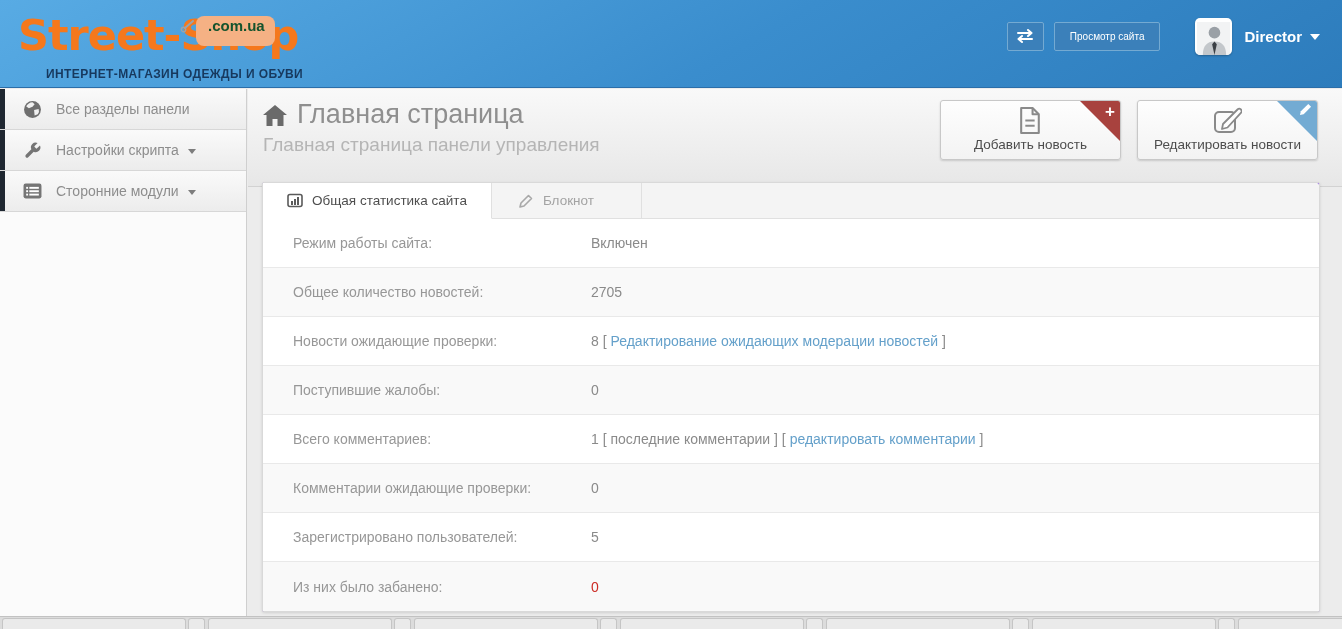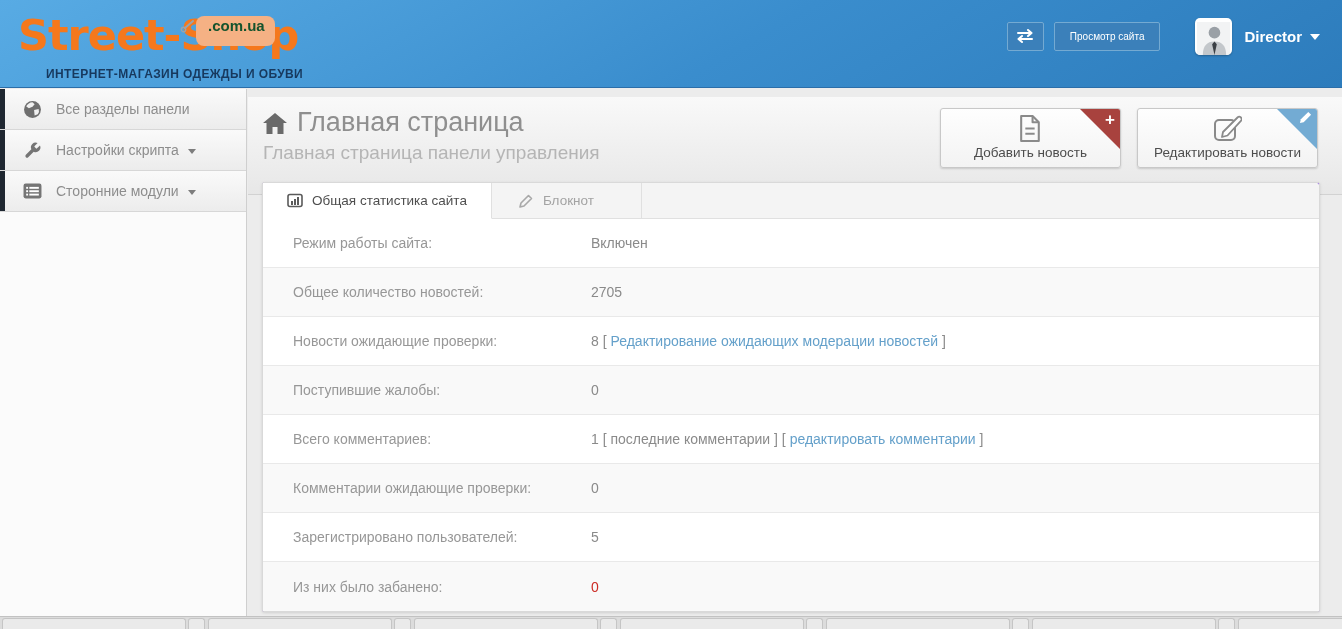--- a/index.html
+++ b/index.html
@@ -40,21 +40,21 @@
   .side-item { position:relative; height:41px; display:flex; align-items:center; padding-left:22px;
     background:linear-gradient(#fafafa,#ececec); border-bottom:1px solid #d7d7d7; cursor:pointer; }
   .side-item::before { content:''; position:absolute; left:0; top:0; bottom:0; width:5px; background:#1f2731; }
   .side-icon { width:20px; height:20px; margin-right:14px; display:flex; align-items:center; justify-content:center; }
   .side-label { font-size:14px; color:#8d8d8d; }
   .side-caret { width:0; height:0; border-left:4px solid transparent; border-right:4px solid transparent;
     border-top:5px solid #7d7d7d; margin-left:9px; margin-top:2px; }
 
   
   .page-header { position:absolute; top:89px; left:248px; right:0; height:98px;
-    background:linear-gradient(#f9f9f9,#e7e7e7); border-bottom:1px solid #d2d2d2;margin-top:8px; }
+    background:linear-gradient(#f9f9f9,#e7e7e7); border-bottom:1px solid #d2d2d2; }
   .title-wrap { position:absolute; left:15px; top:10px; }
   .page-title { display:flex; align-items:center; font-size:27px; font-weight:normal; color:#8f8f8f; }
   .page-title .home-ic { margin-right:10px; margin-top:2px; }
   .page-subtitle { font-size:19px; color:#b5b5b5; margin-top:4px; }
 
   .actions { position:absolute; right:24px; top:11px; display:flex; gap:16px; }
   .action-btn { position:relative; width:181px; height:60px; background:linear-gradient(#fefefe,#f3f3f3);
     border:1px solid #c8c8c8; border-radius:3px; box-shadow:0 1px 2px rgba(0,0,0,0.15);
     overflow:hidden; cursor:pointer; font-family:inherit; display:flex; flex-direction:column;
     align-items:center; justify-content:space-between; padding:5px 0 7px; }

